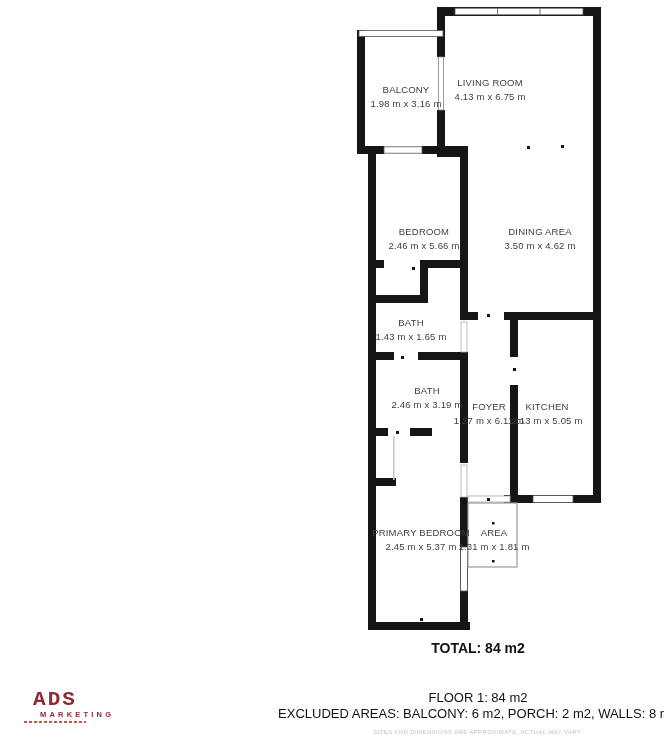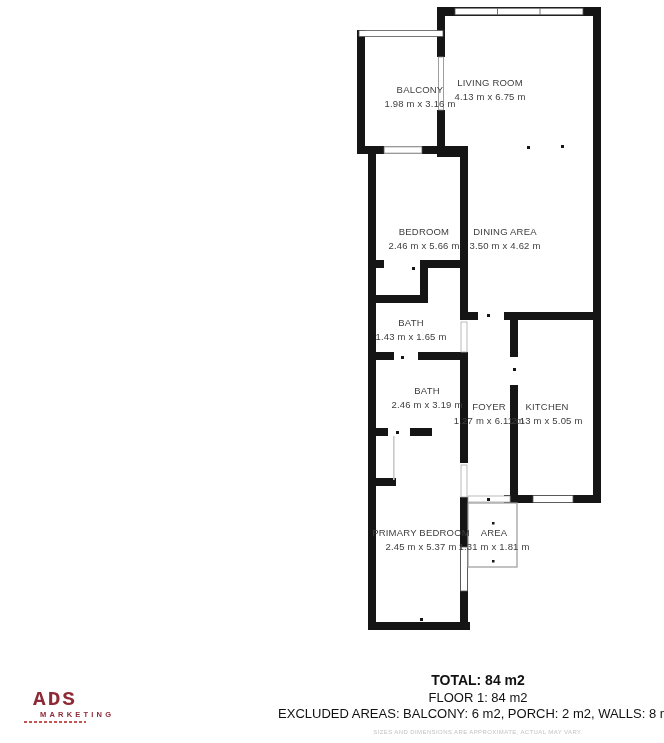--- a/index.html
+++ b/index.html
@@ -12,21 +12,21 @@
     position:absolute;transform:translateX(-50%);
     text-align:center;color:#3d3d3d;font-size:9.5px;line-height:14px;
     letter-spacing:0.2px;white-space:nowrap;
   }
   .room-label .room-name{font-size:9.5px;}
   .room-label .room-dims{font-size:9.5px;}
   .summary{
     position:absolute;left:478px;transform:translateX(-50%);
     text-align:center;white-space:nowrap;color:#111;
   }
-  .summary-total{top:672px;font-size:14px;font-weight:bold;}
+  .summary-total{top:640px;font-size:14px;font-weight:bold;}
   .summary-floor{top:690px;font-size:13px;}
   .summary-excluded{top:706px;font-size:13px;}
   .disclaimer{
     position:absolute;left:478px;top:729px;transform:translateX(-50%);
     font-size:6px;letter-spacing:0.4px;color:#c2c2c2;white-space:nowrap;
   }
   .logo{position:absolute;left:20px;top:690px;width:70px;text-align:center;}
   .logo-name{
     font-size:21px;font-weight:bold;color:#8e2936;letter-spacing:2px;
     line-height:20px;font-family:Liberation Mono, monospace;
@@ -125,33 +125,33 @@
     <rect x="396" y="431" width="3" height="3"></rect>
     <rect x="487" y="314" width="3" height="3"></rect>
     <rect x="487" y="498" width="3" height="3"></rect>
     <rect x="513" y="368" width="3" height="3"></rect>
     <rect x="420" y="618" width="3" height="3"></rect>
     <rect x="492" y="522" width="2.5" height="2.5"></rect>
     <rect x="492" y="560" width="2.5" height="2.5"></rect>
   </g>
 </svg>
 
-<div class="room-label" style="left:420px;top:83px">
+<div class="room-label" style="left:406px;top:83px">
   <div class="room-name">BALCONY</div>
   <div class="room-dims">1.98 m x 3.16 m</div>
 </div>
 <div class="room-label" style="left:490px;top:76px">
   <div class="room-name">LIVING ROOM</div>
   <div class="room-dims">4.13 m x 6.75 m</div>
 </div>
 <div class="room-label" style="left:424px;top:225px">
   <div class="room-name">BEDROOM</div>
   <div class="room-dims">2.46 m x 5.66 m</div>
 </div>
-<div class="room-label" style="left:505px;top:225px">
+<div class="room-label" style="left:540px;top:225px">
   <div class="room-name">DINING AREA</div>
   <div class="room-dims">3.50 m x 4.62 m</div>
 </div>
 <div class="room-label" style="left:411px;top:316px">
   <div class="room-name">BATH</div>
   <div class="room-dims">1.43 m x 1.65 m</div>
 </div>
 <div class="room-label" style="left:427px;top:384px">
   <div class="room-name">BATH</div>
   <div class="room-dims">2.46 m x 3.19 m</div>

